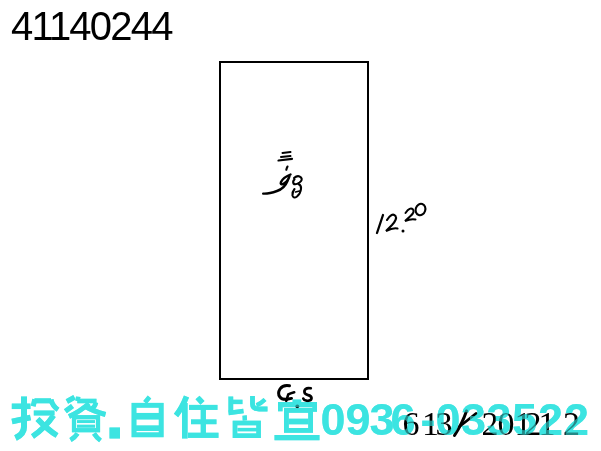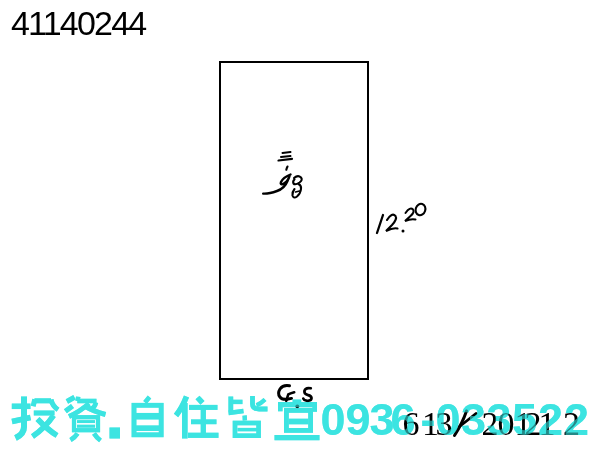--- a/index.html
+++ b/index.html
@@ -1,17 +1,17 @@
 <!DOCTYPE html>
 <html><head>
 <meta charset="utf-8">
 <style>
 html,body{margin:0;padding:0;background:#fff}
 body{position:relative;width:601px;height:451px;overflow:hidden;font-family:"Liberation Sans",sans-serif}
-#num{position:absolute;left:11px;top:5.5px;font-size:34px;letter-spacing:-1.8px;color:#000;line-height:1;filter:blur(0.25px)}
+#num{position:absolute;left:11px;top:5.5px;font-size:40px;letter-spacing:-1.8px;color:#000;line-height:1;filter:blur(0.25px)}
 #rect{position:absolute;box-sizing:border-box;left:218.6px;top:61.2px;width:150px;height:318.6px;border:2.4px solid #000;filter:blur(0.25px)}
 #blacktext{position:absolute;left:0;top:0;filter:blur(0.3px)}
 #cyan{position:absolute;left:0;top:0;mix-blend-mode:multiply;filter:blur(0.5px)}
 #cyan2{position:absolute;left:0;top:0;opacity:0.6;filter:blur(0.5px)}
 </style>
 </head>
 <body>
 <div id="num">41140244</div>
 <div id="rect"></div>
 

